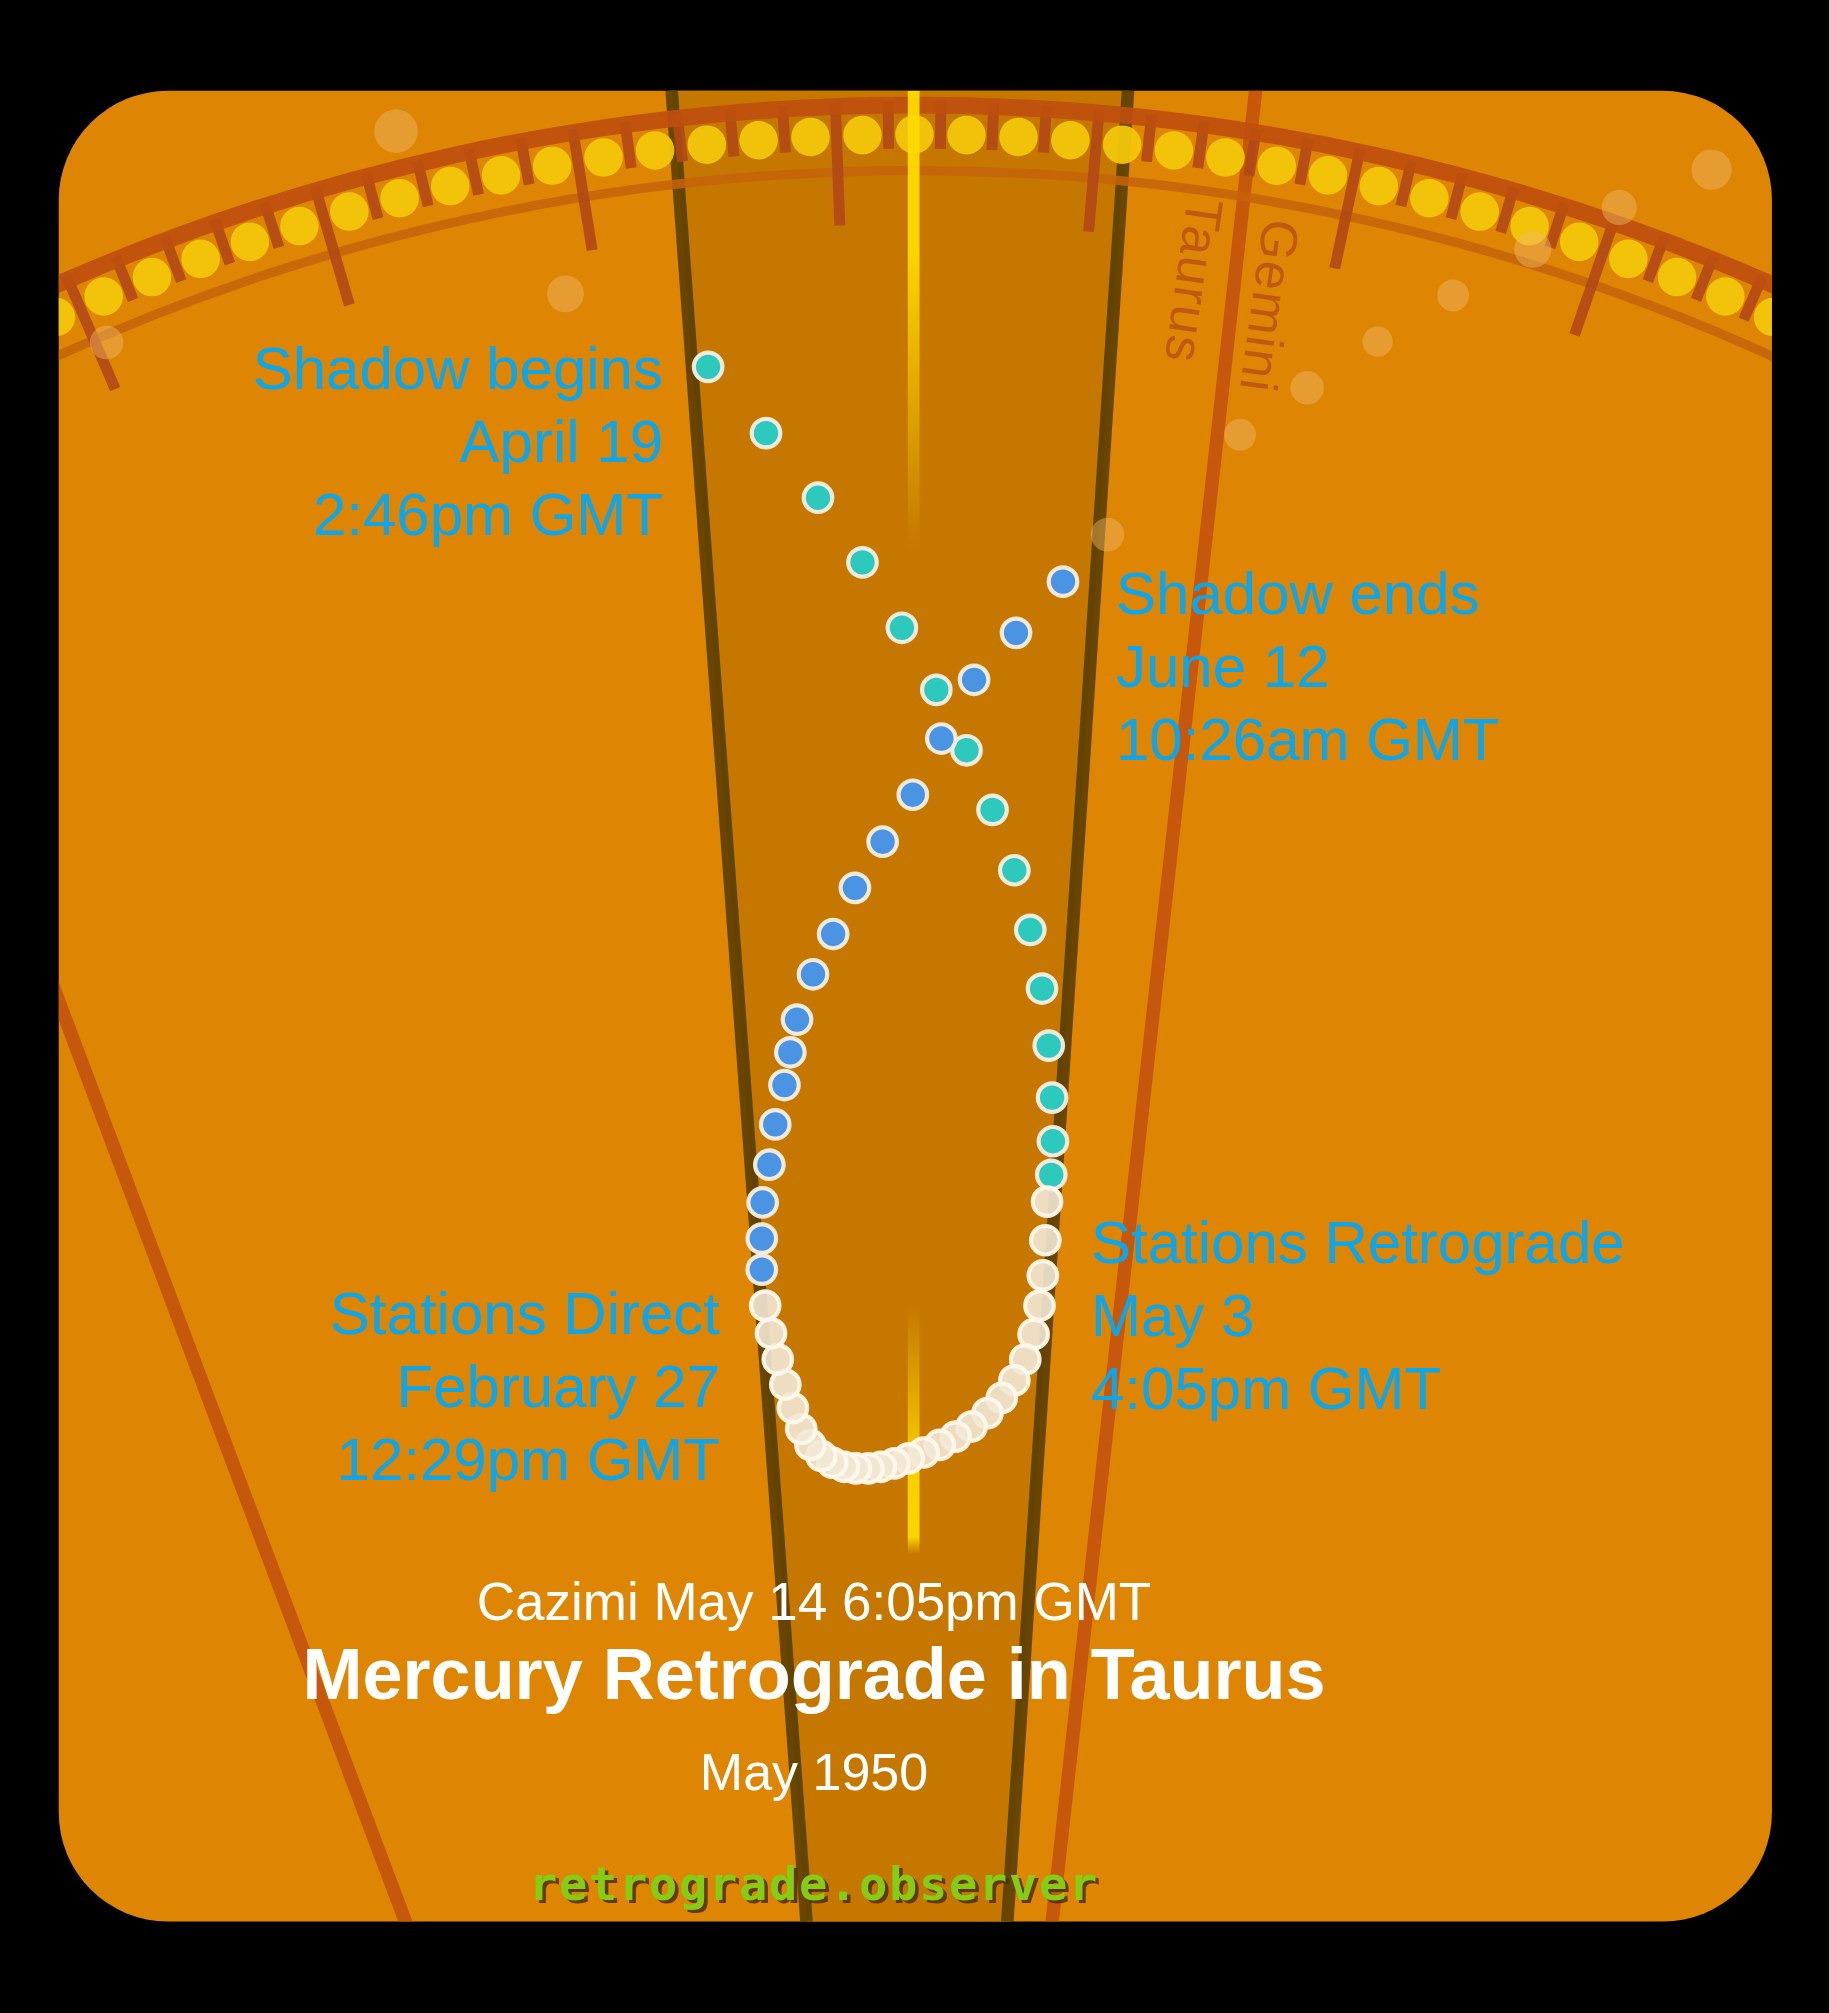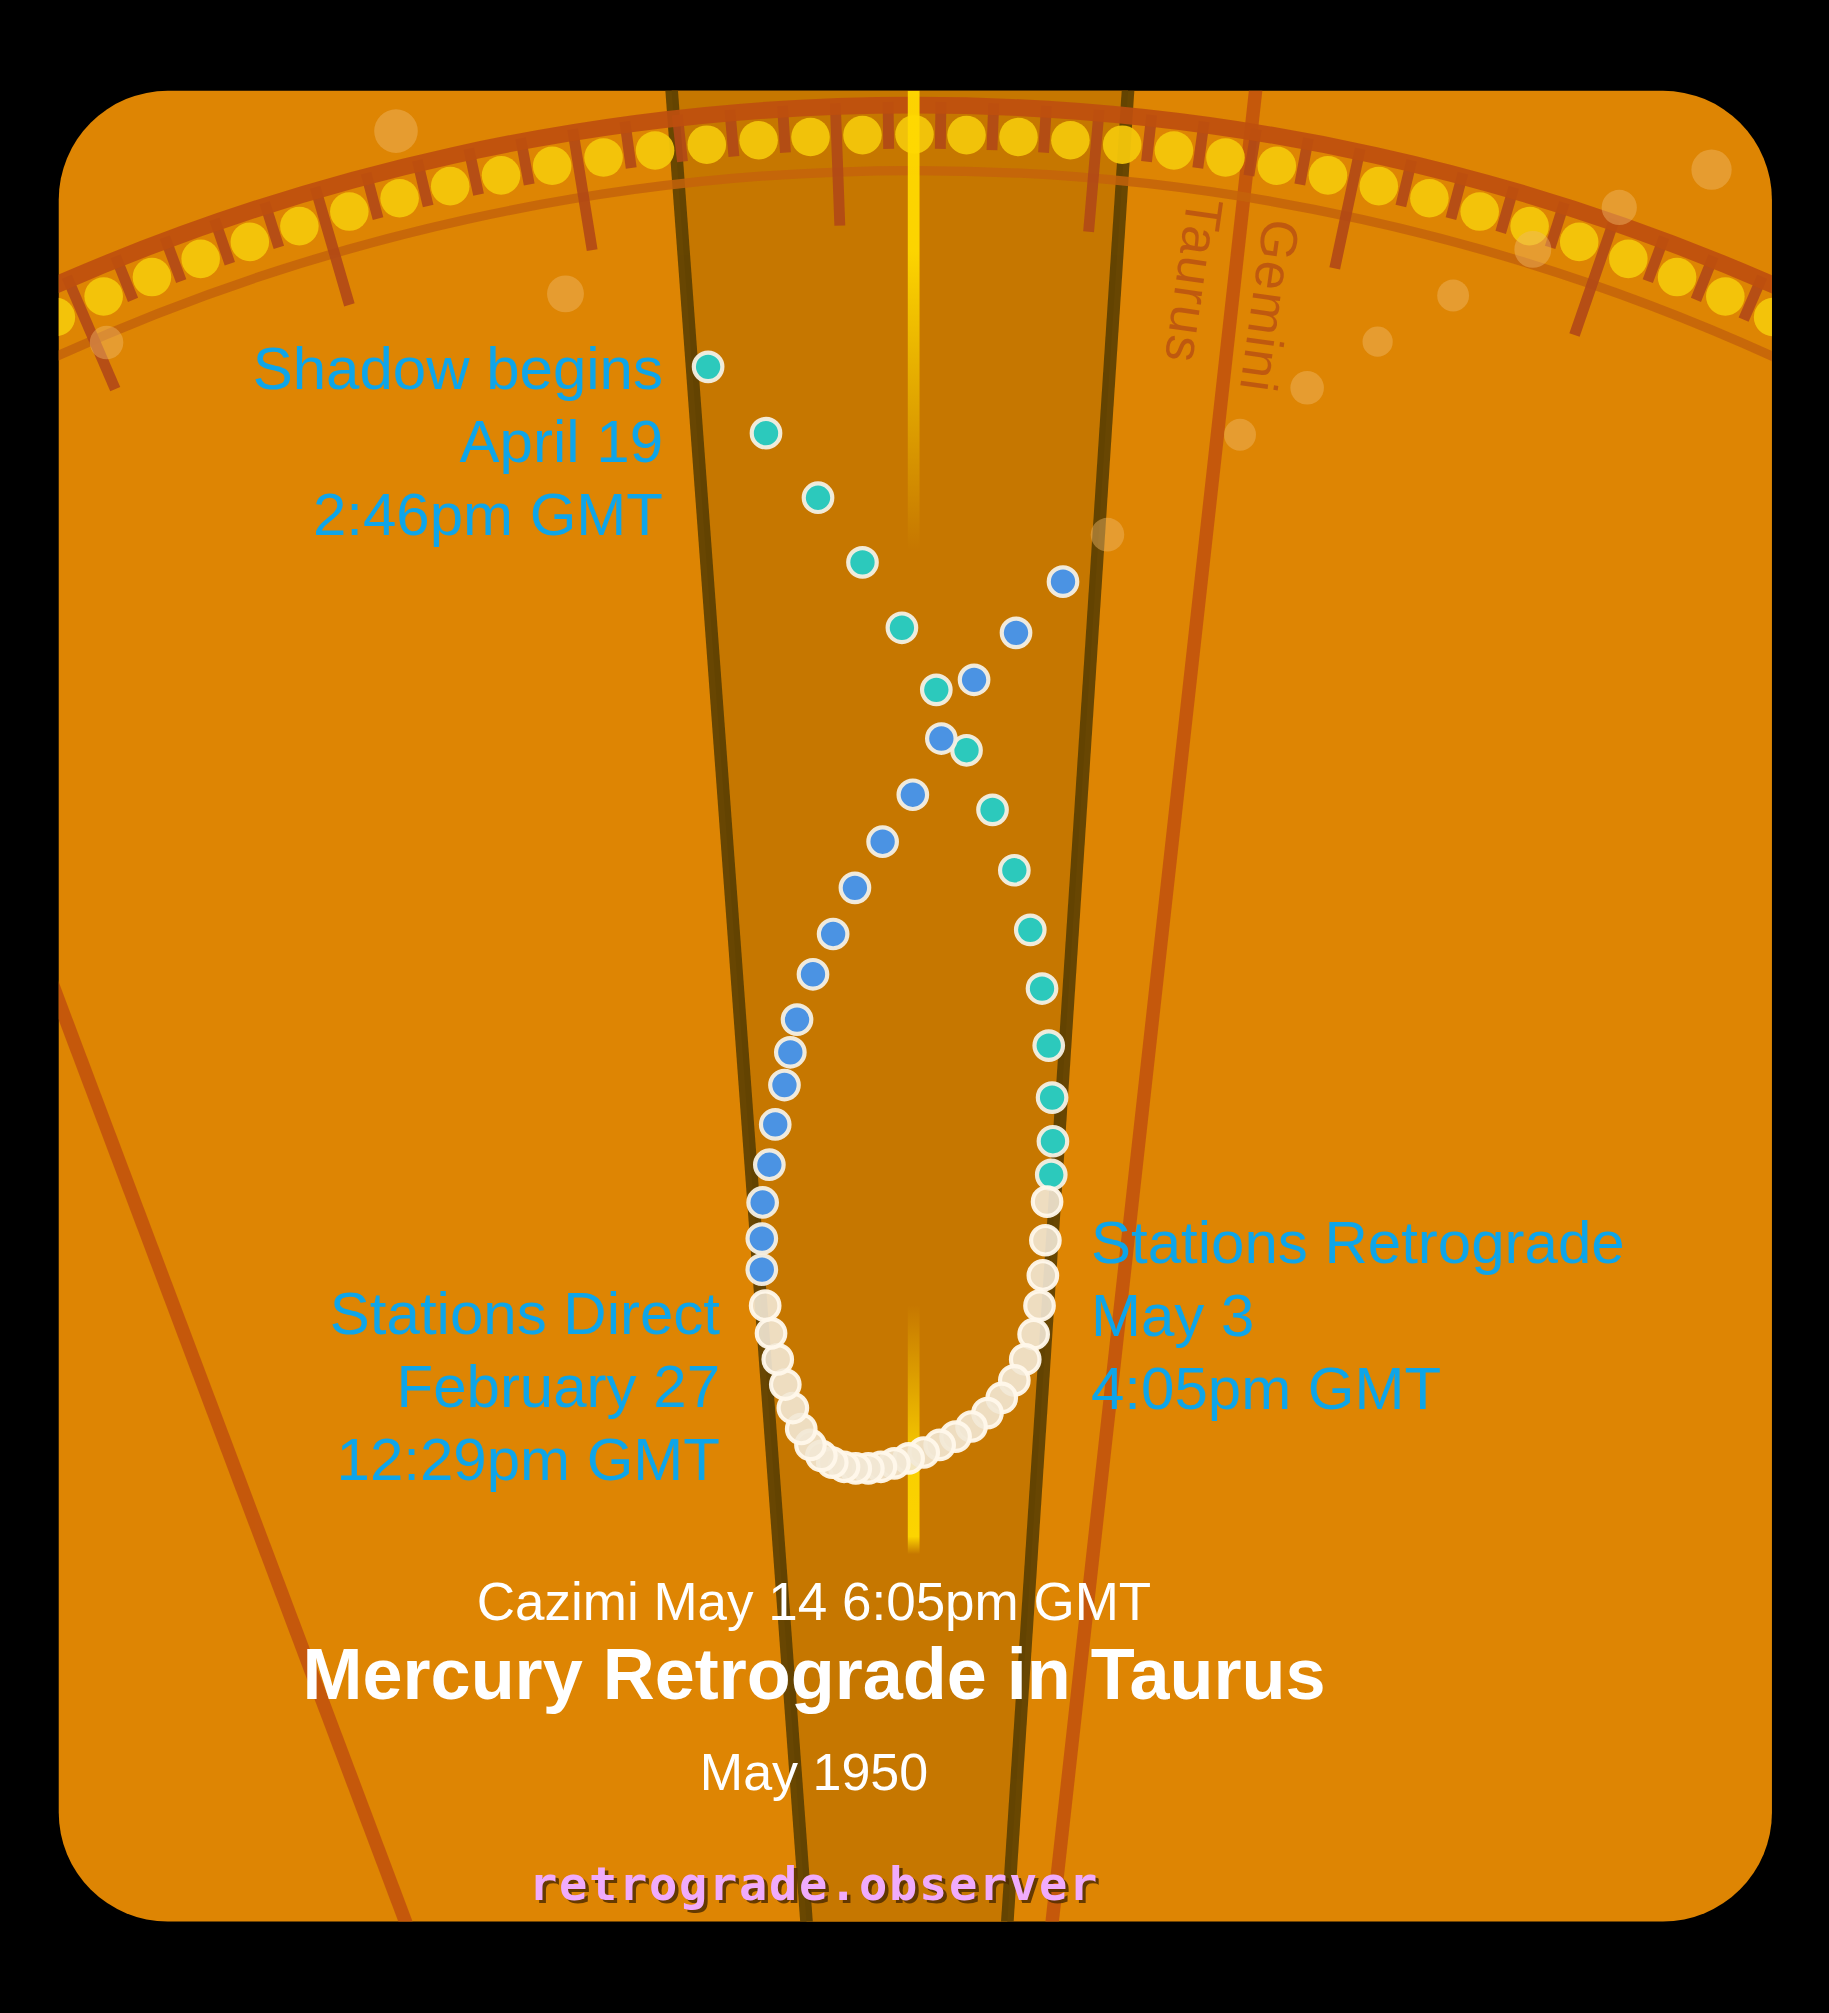--- a/index.html
+++ b/index.html
@@ -8,21 +8,21 @@
   svg{position:absolute;left:0;top:0;}
   .overlay{position:absolute;left:0;top:0;width:1829px;height:2014px;pointer-events:none;}
   .event-label{position:absolute;color:#0ea5e9;font-size:60px;line-height:1.22;font-weight:400;}
   .align-right{text-align:right;}
   .align-left{text-align:left;}
   .centered{position:absolute;left:0;width:1628px;text-align:center;color:#fff;}
   .cazimi{top:1571px;font-size:53px;}
   .big-title{top:1633px;font-size:72px;font-weight:700;}
   .subtitle{top:1742px;font-size:52px;}
   .site{top:1856px;font-size:47px;font-weight:700;letter-spacing:1.7px;
-        font-family:"DejaVu Sans Mono", monospace;color:#f0abfc;
+        font-family:"DejaVu Sans Mono", monospace;color:#84cc16;
         text-shadow:3.4px 3.4px 0 rgba(80,45,0,0.85);}
 </style>
 </head>
 <body>
 
 <div class="stage">
   <svg id="scene" width="1829" height="2014" viewBox="0 0 2180 2400">
     <defs>
       <clipPath id="panelClip">
         <rect x="70" y="108" width="2042" height="2182" rx="130" ry="130"></rect>
@@ -217,20 +217,25 @@
     </g>
   </svg>
 
   <div class="overlay">
     <div class="event-label align-right" style="right:1166px;top:332px;">
       <div>Shadow begins</div>
       <div>April 19</div>
       <div>2:46pm GMT</div>
     </div>
 
+    <div class="event-label align-left" style="left:1116px;top:557px;">
+      <div>Shadow ends</div>
+      <div>June 12</div>
+      <div>10:26am GMT</div>
+    </div>
 
     <div class="event-label align-left" style="left:1091px;top:1178px;margin-top:28px;">
       <div>Stations Retrograde</div>
       <div>May 3</div>
       <div>4:05pm GMT</div>
     </div>
 
     <div class="event-label align-right" style="right:1109px;top:1277px;">
       <div>Stations Direct</div>
       <div>February 27</div>

